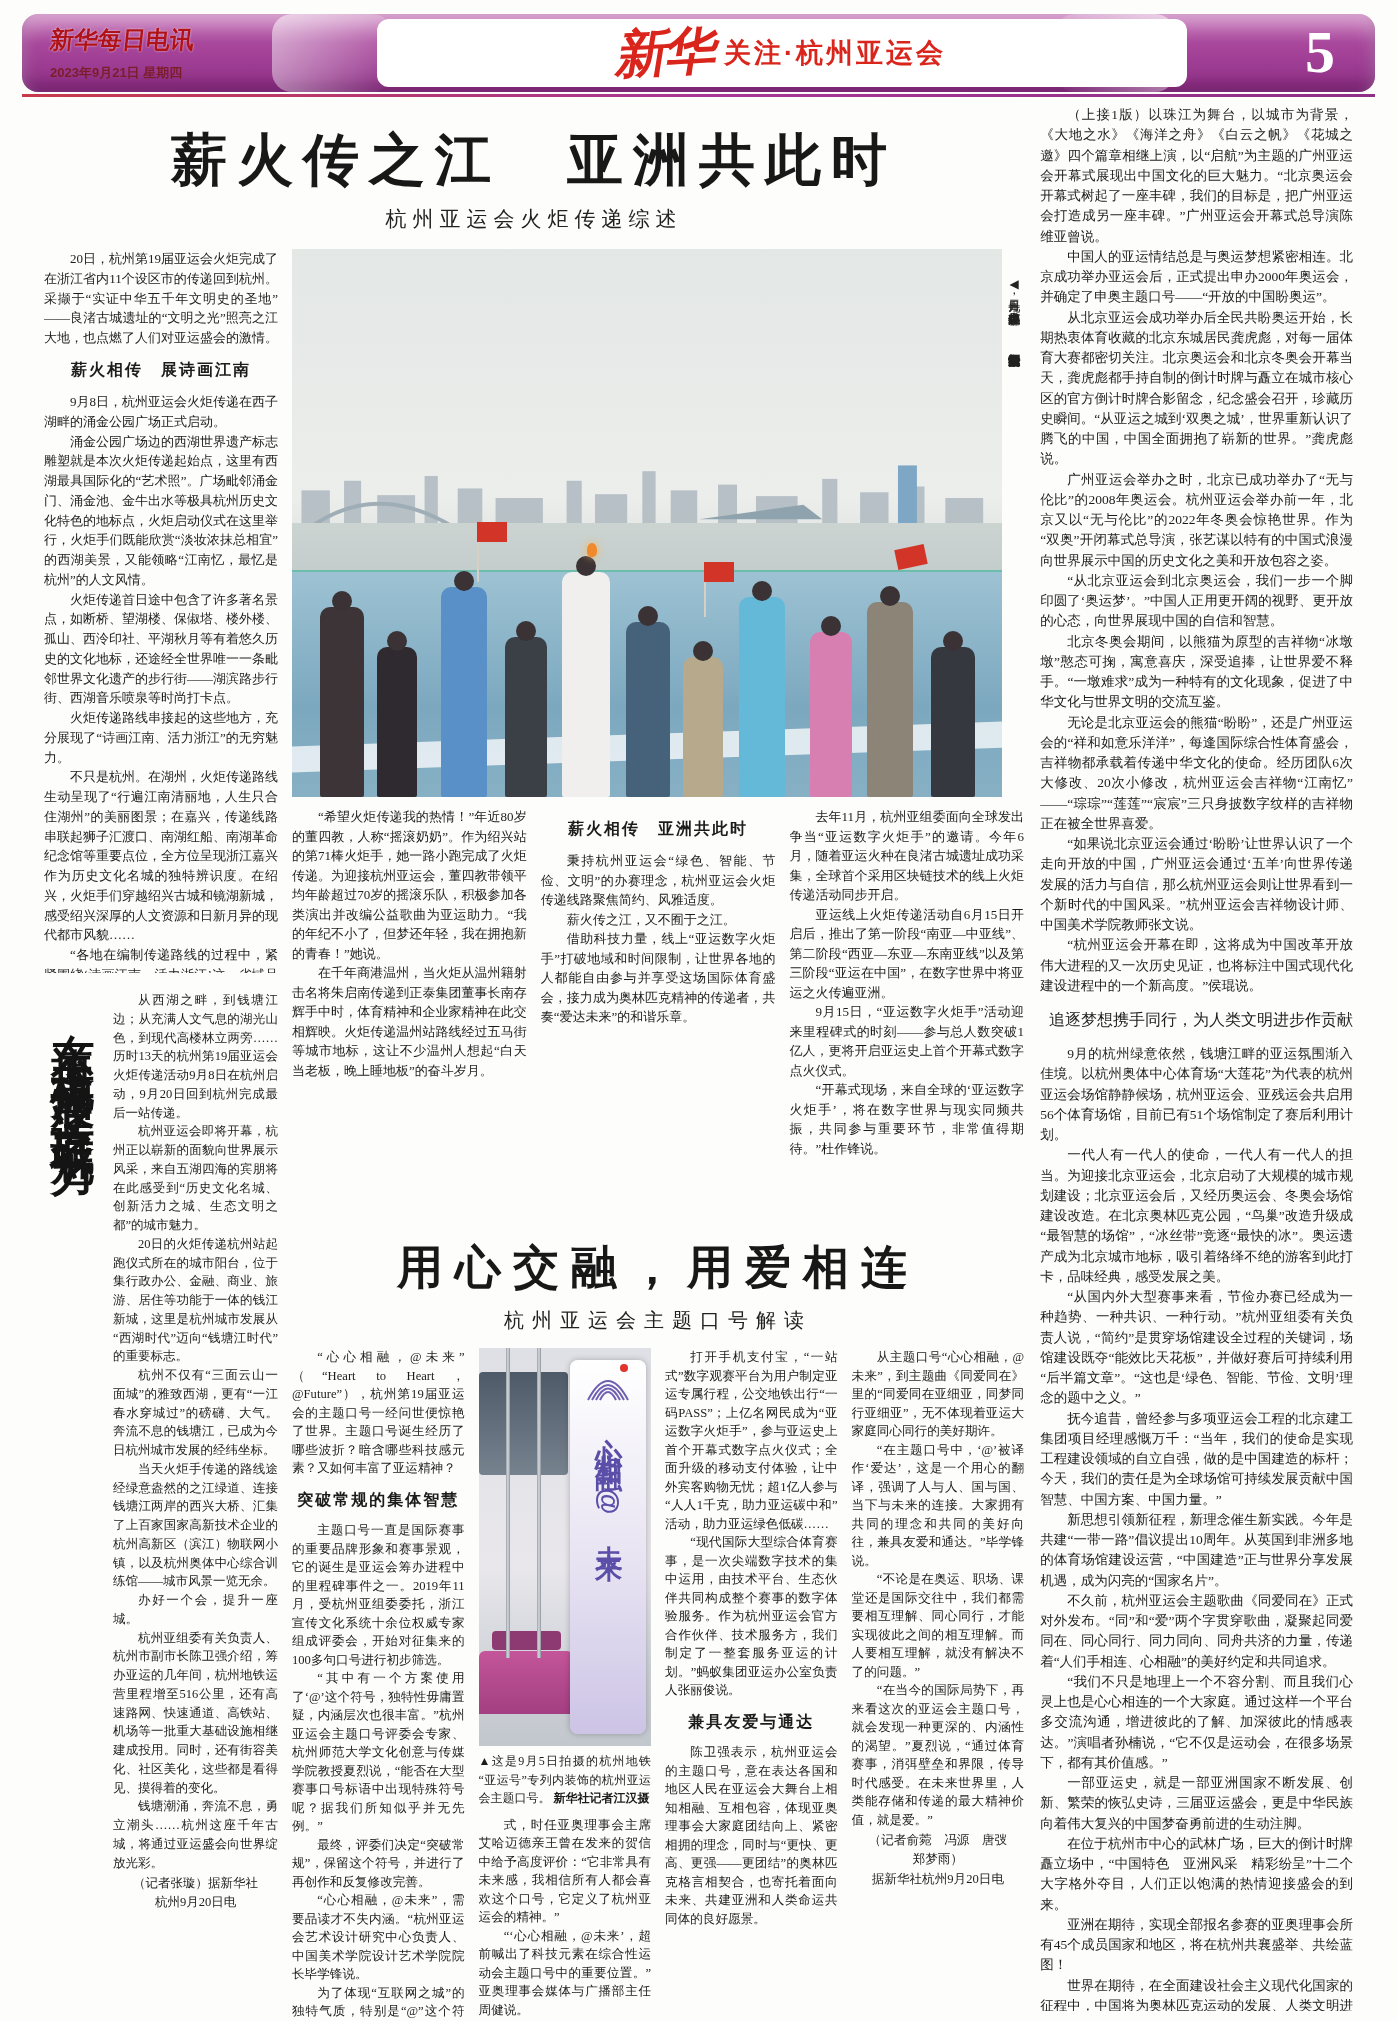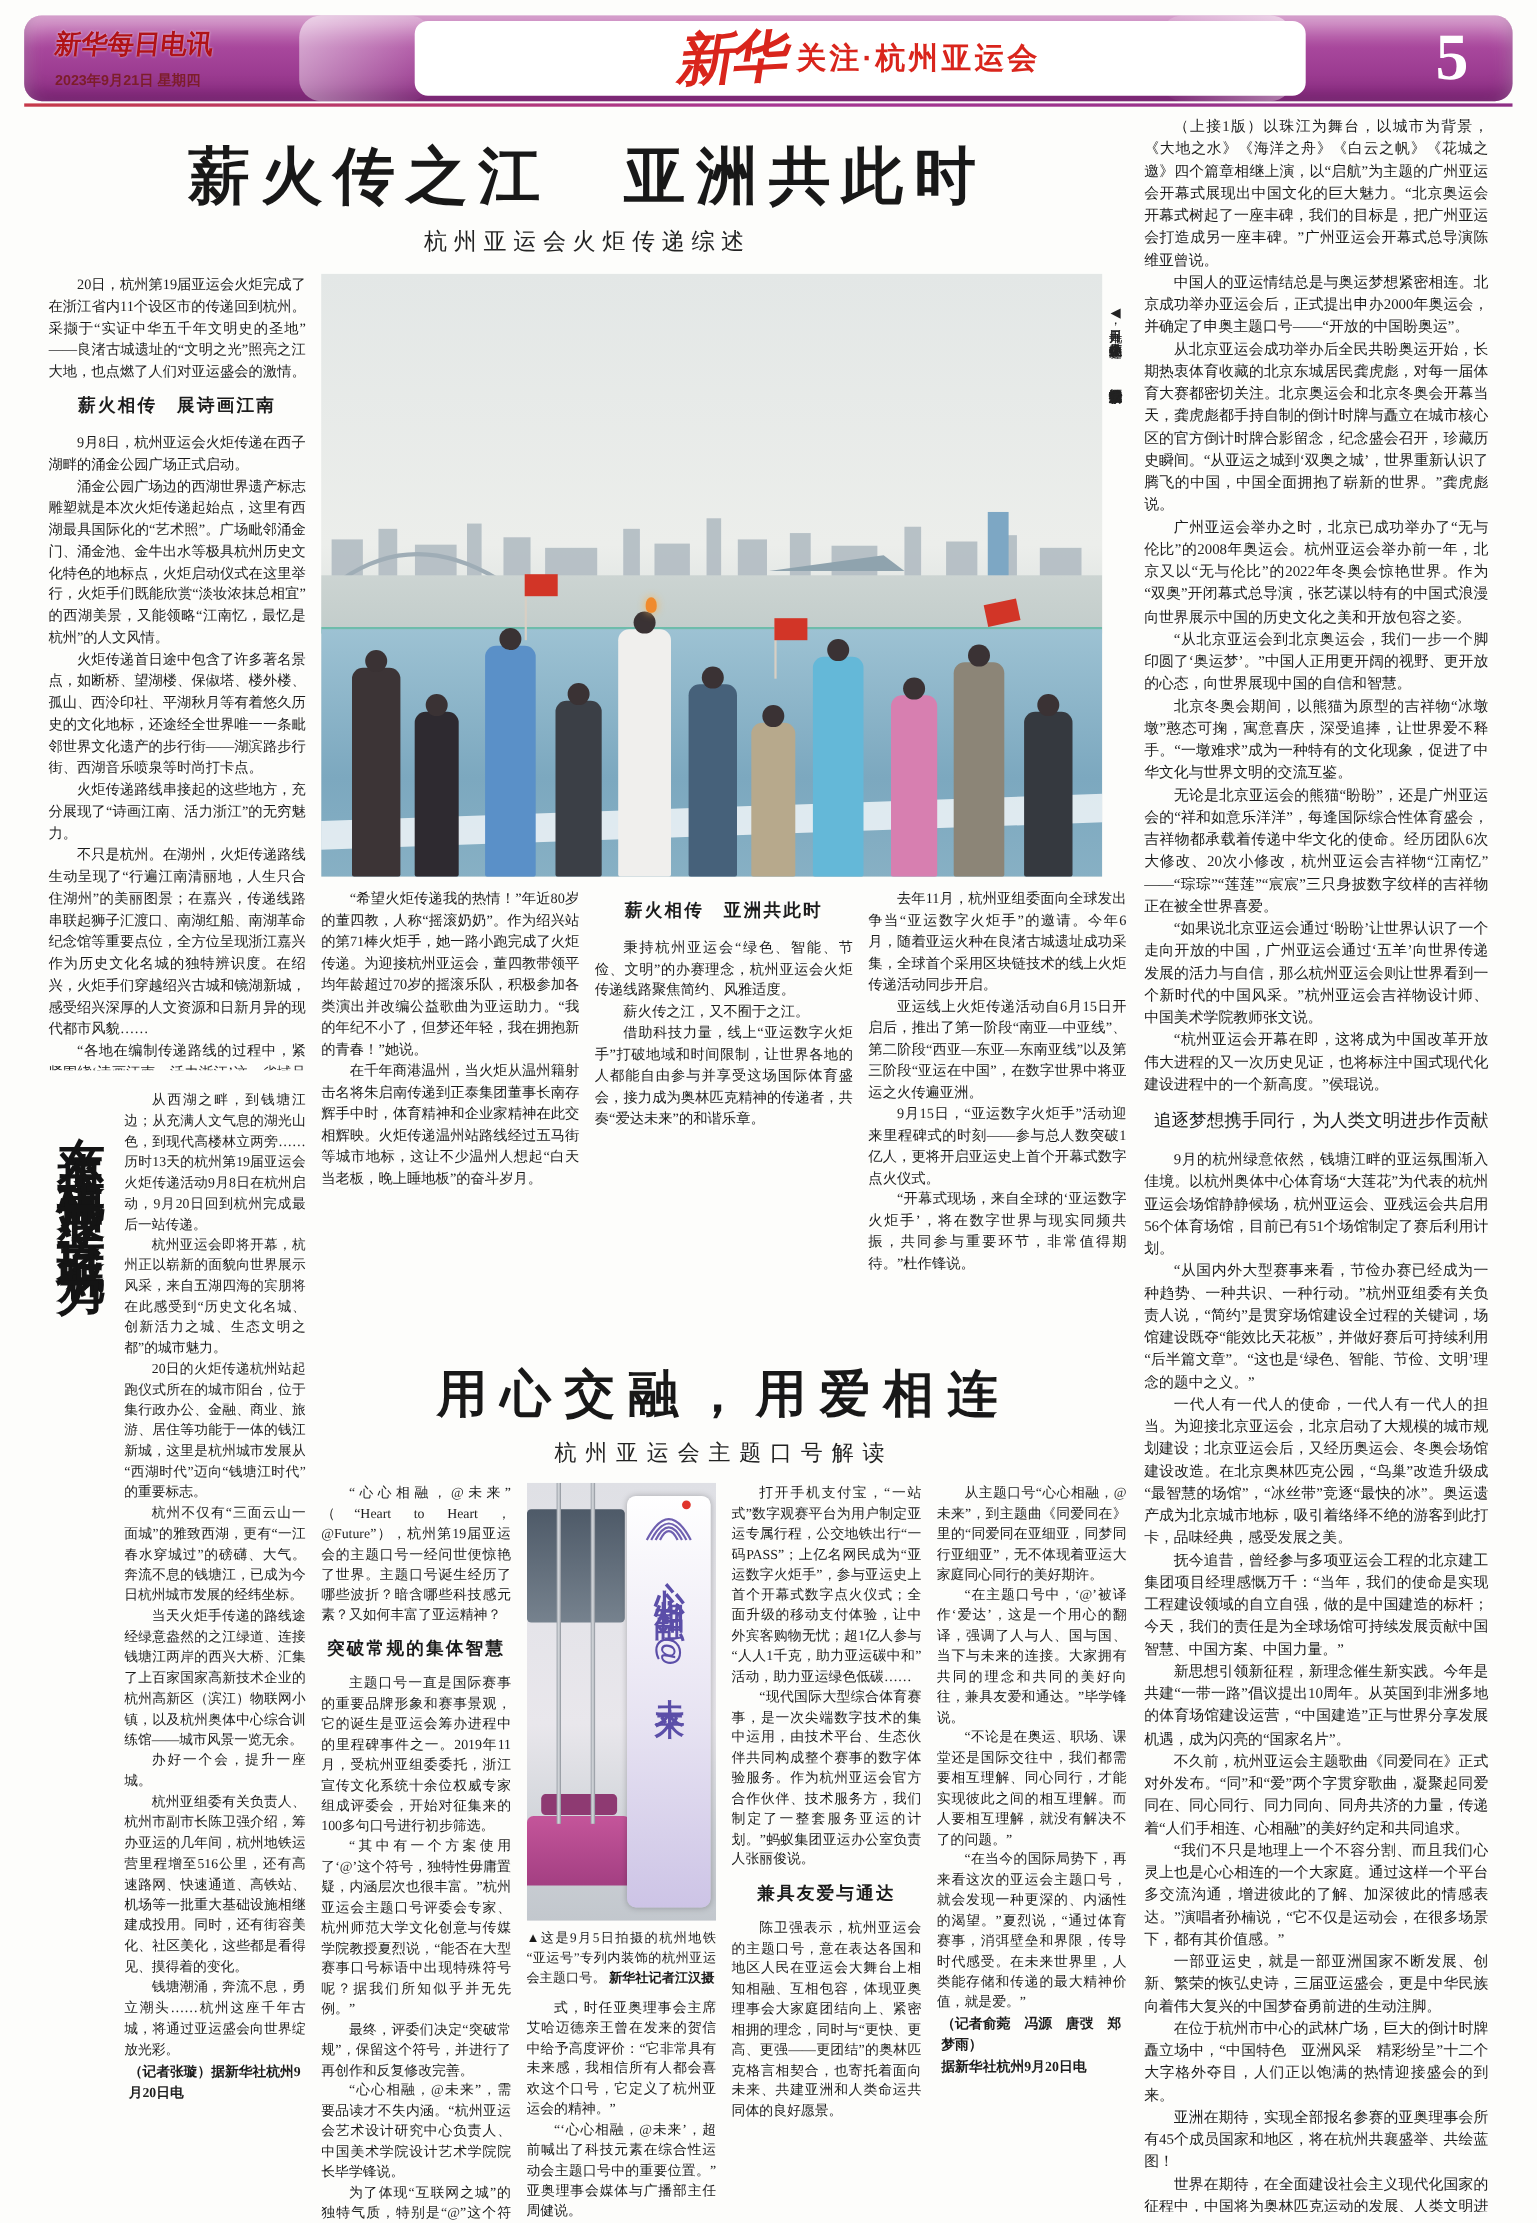--- a/index.html
+++ b/index.html
@@ -53,21 +53,21 @@
   .fig{position:absolute;bottom:0;border-radius:10px 10px 2px 2px;}
   .fig::before{content:"";position:absolute;left:50%;top:-16px;transform:translateX(-50%);
     width:20px;height:20px;border-radius:50%;background:#3a3234;}
   .flagpole{position:absolute;width:2px;background:#d8cfc4;}
   .flag{position:absolute;width:30px;height:20px;background:#d23527;}
   .flame{position:absolute;width:10px;height:14px;border-radius:50% 50% 40% 40%;background:#f08a2d;box-shadow:0 0 8px #f6b75c;}
   
   .li-p{margin:0;text-indent:2em;}
   .li-sub{margin:10px 0;text-indent:0;text-align:center;font-weight:900;
     font-family:"Liberation Sans","DejaVu Sans",sans-serif;font-size:16px;letter-spacing:2px;}
-  .li-byline{margin:2px 4px;text-indent:0;text-align:left;font-weight:700;}
+  .li-byline{margin:2px 16px;text-indent:0;text-align:center;font-weight:400;}
   
   .city-article{margin-top:18px;height:1052px;overflow:hidden;display:flex;gap:10px;}
   .city-vtitle{writing-mode:vertical-rl;flex:none;font-family:"Liberation Sans","DejaVu Sans",sans-serif;
     font-weight:900;font-size:44px;letter-spacing:11px;color:#141414;padding-top:6px;}
   .city-text{flex:1;min-width:0;font-size:12.5px;line-height:1.5;text-align:justify;overflow:hidden;}
   .slogan-article{margin-top:20px;}
   .slogan-headline{text-align:center;font-family:"Liberation Sans","DejaVu Sans",sans-serif;font-weight:900;
     font-size:46px;letter-spacing:12px;color:#181818;margin:6px 0 8px 0;}
   .slogan-subtitle{text-align:center;font-family:"Liberation Sans","DejaVu Sans",sans-serif;
     font-size:20px;letter-spacing:8px;color:#222;margin-bottom:14px;}
@@ -290,22 +290,22 @@
         <p class="li-p">中国人的亚运情结总是与奥运梦想紧密相连。北京成功举办亚运会后，正式提出申办2000年奥运会，并确定了申奥主题口号——“开放的中国盼奥运”。</p>
         <p class="li-p">从北京亚运会成功举办后全民共盼奥运开始，长期热衷体育收藏的北京东城居民龚虎彪，对每一届体育大赛都密切关注。北京奥运会和北京冬奥会开幕当天，龚虎彪都手持自制的倒计时牌与矗立在城市核心区的官方倒计时牌合影留念，纪念盛会召开，珍藏历史瞬间。“从亚运之城到‘双奥之城’，世界重新认识了腾飞的中国，中国全面拥抱了崭新的世界。”龚虎彪说。</p>
         <p class="li-p">广州亚运会举办之时，北京已成功举办了“无与伦比”的2008年奥运会。杭州亚运会举办前一年，北京又以“无与伦比”的2022年冬奥会惊艳世界。作为“双奥”开闭幕式总导演，张艺谋以特有的中国式浪漫向世界展示中国的历史文化之美和开放包容之姿。</p>
         <p class="li-p">“从北京亚运会到北京奥运会，我们一步一个脚印圆了‘奥运梦’。”中国人正用更开阔的视野、更开放的心态，向世界展现中国的自信和智慧。</p>
         <p class="li-p">北京冬奥会期间，以熊猫为原型的吉祥物“冰墩墩”憨态可掬，寓意喜庆，深受追捧，让世界爱不释手。“一墩难求”成为一种特有的文化现象，促进了中华文化与世界文明的交流互鉴。</p>
         <p class="li-p">无论是北京亚运会的熊猫“盼盼”，还是广州亚运会的“祥和如意乐洋洋”，每逢国际综合性体育盛会，吉祥物都承载着传递中华文化的使命。经历团队6次大修改、20次小修改，杭州亚运会吉祥物“江南忆”——“琮琮”“莲莲”“宸宸”三只身披数字纹样的吉祥物正在被全世界喜爱。</p>
         <p class="li-p">“如果说北京亚运会通过‘盼盼’让世界认识了一个走向开放的中国，广州亚运会通过‘五羊’向世界传递发展的活力与自信，那么杭州亚运会则让世界看到一个新时代的中国风采。”杭州亚运会吉祥物设计师、中国美术学院教师张文说。</p>
         <p class="li-p">“杭州亚运会开幕在即，这将成为中国改革开放伟大进程的又一次历史见证，也将标注中国式现代化建设进程中的一个新高度。”侯琨说。</p>
         <p class="cont-sub">追逐梦想携手同行，为人类文明进步作贡献</p>
         <p class="li-p">9月的杭州绿意依然，钱塘江畔的亚运氛围渐入佳境。以杭州奥体中心体育场“大莲花”为代表的杭州亚运会场馆静静候场，杭州亚运会、亚残运会共启用56个体育场馆，目前已有51个场馆制定了赛后利用计划。</p>
+        <p class="li-p">一代人有一代人的使命，一代人有一代人的担当。为迎接北京亚运会，北京启动了大规模的城市规划建设；北京亚运会后，又经历奥运会、冬奥会场馆建设改造。在北京奥林匹克公园，“鸟巢”改造升级成“最智慧的场馆”，“冰丝带”竞逐“最快的冰”。奥运遗产成为北京城市地标，吸引着络绎不绝的游客到此打卡，品味经典，感受发展之美。</p>
         <p class="li-p">“从国内外大型赛事来看，节俭办赛已经成为一种趋势、一种共识、一种行动。”杭州亚组委有关负责人说，“简约”是贯穿场馆建设全过程的关键词，场馆建设既夺“能效比天花板”，并做好赛后可持续利用“后半篇文章”。“这也是‘绿色、智能、节俭、文明’理念的题中之义。”</p>
-        <p class="li-p">一代人有一代人的使命，一代人有一代人的担当。为迎接北京亚运会，北京启动了大规模的城市规划建设；北京亚运会后，又经历奥运会、冬奥会场馆建设改造。在北京奥林匹克公园，“鸟巢”改造升级成“最智慧的场馆”，“冰丝带”竞逐“最快的冰”。奥运遗产成为北京城市地标，吸引着络绎不绝的游客到此打卡，品味经典，感受发展之美。</p>
         <p class="li-p">抚今追昔，曾经参与多项亚运会工程的北京建工集团项目经理感慨万千：“当年，我们的使命是实现工程建设领域的自立自强，做的是中国建造的标杆；今天，我们的责任是为全球场馆可持续发展贡献中国智慧、中国方案、中国力量。”</p>
         <p class="li-p">新思想引领新征程，新理念催生新实践。今年是共建“一带一路”倡议提出10周年。从英国到非洲多地的体育场馆建设运营，“中国建造”正与世界分享发展机遇，成为闪亮的“国家名片”。</p>
         <p class="li-p">不久前，杭州亚运会主题歌曲《同爱同在》正式对外发布。“同”和“爱”两个字贯穿歌曲，凝聚起同爱同在、同心同行、同力同向、同舟共济的力量，传递着“人们手相连、心相融”的美好约定和共同追求。</p>
         <p class="li-p">“我们不只是地理上一个不容分割、而且我们心灵上也是心心相连的一个大家庭。通过这样一个平台多交流沟通，增进彼此的了解、加深彼此的情感表达。”演唱者孙楠说，“它不仅是运动会，在很多场景下，都有其价值感。”</p>
         <p class="li-p">一部亚运史，就是一部亚洲国家不断发展、创新、繁荣的恢弘史诗，三届亚运盛会，更是中华民族向着伟大复兴的中国梦奋勇前进的生动注脚。</p>
         <p class="li-p">在位于杭州市中心的武林广场，巨大的倒计时牌矗立场中，“中国特色　亚洲风采　精彩纷呈”十二个大字格外夺目，人们正以饱满的热情迎接盛会的到来。</p>
         <p class="li-p">亚洲在期待，实现全部报名参赛的亚奥理事会所有45个成员国家和地区，将在杭州共襄盛举、共绘蓝图！</p>
         <p class="li-p">世界在期待，在全面建设社会主义现代化国家的征程中，中国将为奥林匹克运动的发展、人类文明进步作出新的贡献！</p>
       </div>
 

